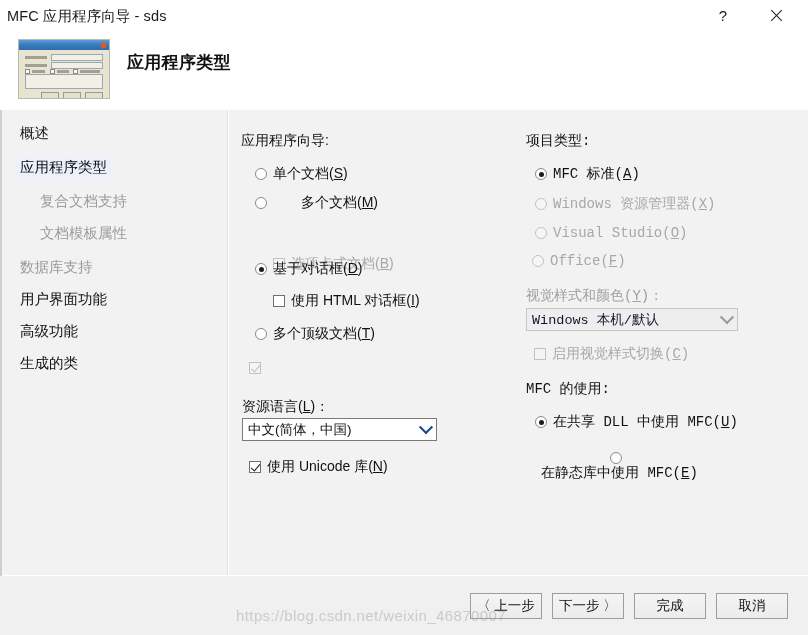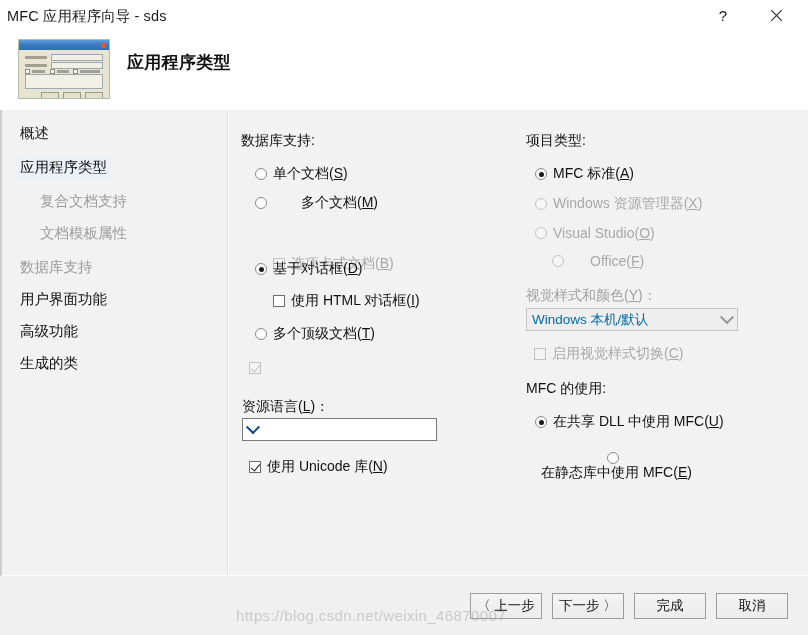--- a/index.html
+++ b/index.html
@@ -164,21 +164,21 @@
 
   
   .content {
     position: absolute;
     left: 229px; top: 110px;
     width: 579px; height: 465px;
     background: #f2f2f2;
     box-sizing: border-box;
   }
   .col-left  { position: absolute; left: 12px;  top: 0; width: 280px; height: 100%; }
-  .col-right { position: absolute; left: 297px; top: 0; width: 270px; height: 100%; }
+  .col-right { position: absolute; left: 297px; top: 0; width: 270px; height: 100%; font-family: Liberation Mono, monospace; }
 
   .group-label {
     position: absolute;
     font-size: 14px;
     color: #111111;
     white-space: nowrap;
   }
   .group-label.disabled { color: #a0a0a0; }
 
   .opt {
@@ -266,21 +266,21 @@
     display: block;
     width: 8px; height: 8px;
     border: solid #16488c;
     border-width: 0 2px 2px 0;
     transform: rotate(45deg) translate(-2px,-2px);
   }
   .combo.disabled {
     background: #eeeeee;
     border-color: #c6c6c6;
   }
-  .combo.disabled .combo-value { color: #0369a1; }
+  .combo.disabled .combo-value { color: #0f172a; }
   .combo.disabled .arrow i { border-color: #9a9a9a; }
 
   
   .footer {
     position: absolute;
     left: 0; top: 576px;
     width: 808px; height: 59px;
     background: #f0f0f0;
   }
   .fbtn {
@@ -372,21 +372,21 @@
       <div class="nav-item disabled" style="top: 147px;"><span>数据库支持</span></div>
       <div class="nav-item" style="top: 179px;"><span>用户界面功能</span></div>
       <div class="nav-item" style="top: 211px;"><span>高级功能</span></div>
       <div class="nav-item" style="top: 243px;"><span>生成的类</span></div>
     </div>
 
   <div class="content">
 
     <div class="col-left">
 
-      <div class="group-label" style="left:0; top:22px;">数据库支持:</div>
+      <div class="group-label" style="left:0; top:22px;">应用程序向导:</div>
 
       <div class="opt" style="left:14px; top:55px;">
         <span class="radio"></span>
         <span class="lbl">单个文档(<span class="u">S</span>)</span>
       </div>
 
       <div class="opt" style="left:14px; top:84px;gap:28px;">
         <span class="radio"></span>
         <span class="lbl">多个文档(<span class="u">M</span>)</span>
       </div>
@@ -411,20 +411,21 @@
         <span class="lbl">使用 HTML 对话框(<span class="u">I</span>)</span>
       </div>
 
       <div class="opt disabled" style="left:8px; top:252px;">
         <span class="check checked"></span>
       </div>
 
       <div class="group-label" style="left:1px; top:288px;">资源语言(<span class="u">L</span>)：</div>
 
       <div class="combo" style="left:1px; top:308px; width:195px;">
+        <span class="combo-value">中文(简体，中国)</span>
         <span class="arrow">
             <i></i>
           </span>
       </div>
 
       <div class="opt" style="left:8px; top:348px;">
         <span class="check checked"></span>
         <span class="lbl">使用 Unicode 库(<span class="u">N</span>)</span>
       </div>
     </div>
@@ -441,21 +442,21 @@
       <div class="opt disabled" style="left:9px; top:85px;">
         <span class="radio"></span>
         <span class="lbl">Windows 资源管理器(<span class="u">X</span>)</span>
       </div>
 
       <div class="opt disabled" style="left:9px; top:115px;">
         <span class="radio"></span>
         <span class="lbl">Visual Studio(<span class="u">O</span>)</span>
       </div>
 
-      <div class="opt disabled" style="left:26px; top:143px;gap:20px;">
+      <div class="opt disabled" style="left:6px; top:143px;">
         <span class="radio"></span>
         <span class="lbl">Office(<span class="u">F</span>)</span>
       </div>
 
       <div class="group-label disabled" style="left:0; top:177px;">视觉样式和颜色(<span class="u">Y</span>)：</div>
 
       <div class="combo disabled" style="left:0; top:198px; width:212px;">
         <span class="combo-value">Windows 本机/默认</span>
         <span class="arrow">
             <i></i>

